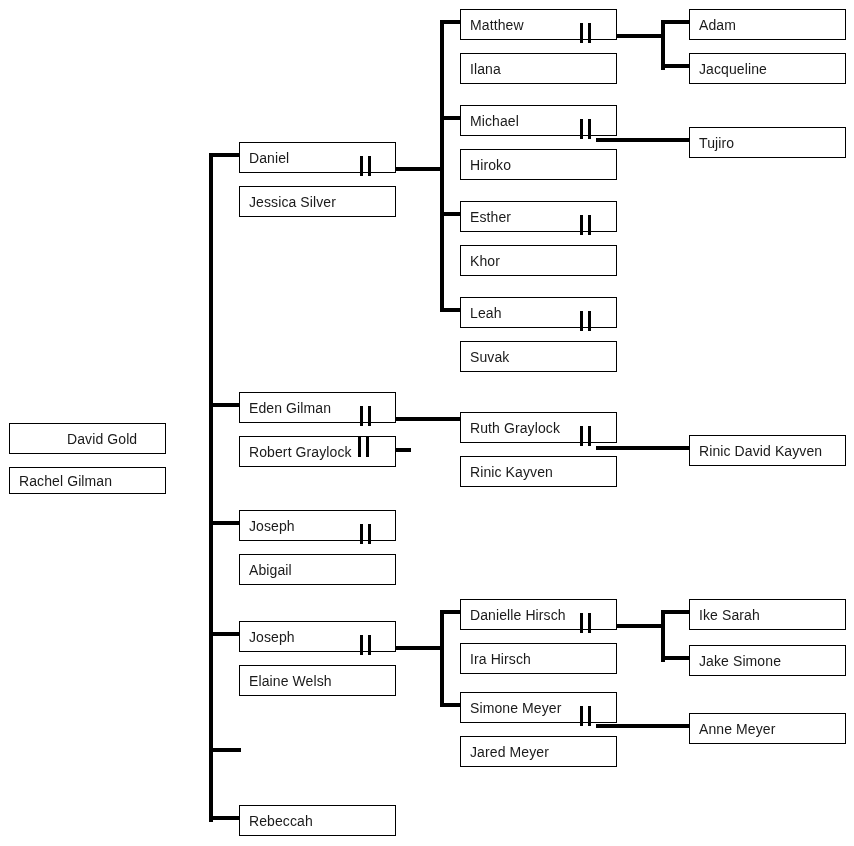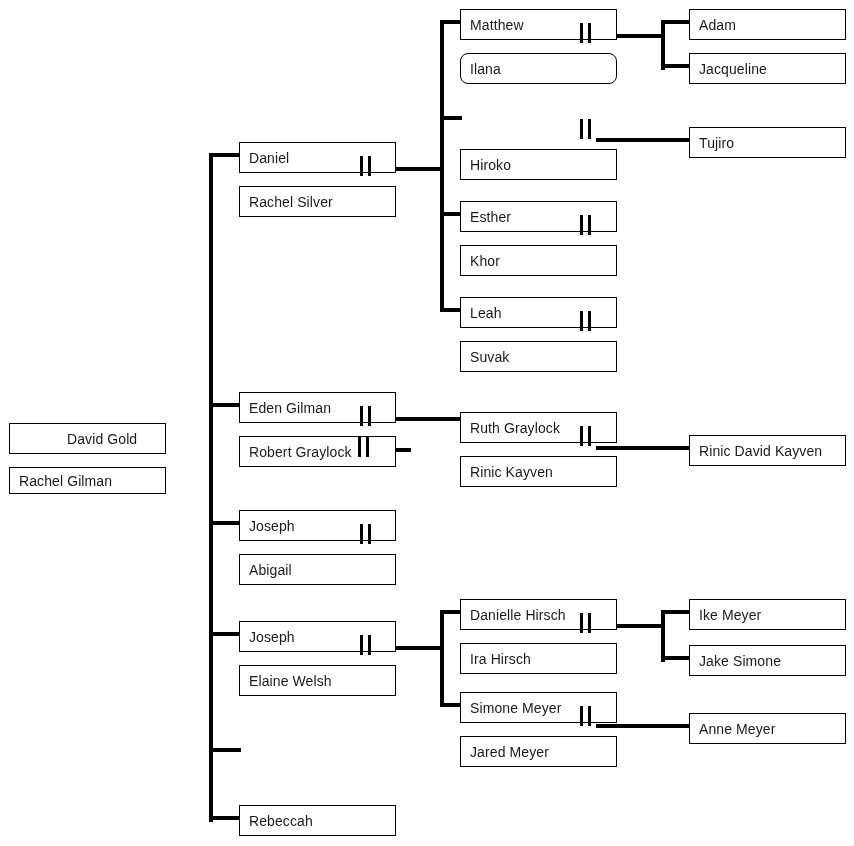--- a/index.html
+++ b/index.html
@@ -128,21 +128,21 @@
     <div class="person-box" style="left: 9px; top: 423px; width: 157px; height: 31px; padding-left: 48px;">
       <span class="person-name">David Gold</span>
     </div>
     <div class="person-box" style="left: 9px; top: 467px; width: 157px; height: 27px;">
       <span class="person-name">Rachel Gilman</span>
     </div>
     <div class="person-box" style="left: 239px; top: 142px; width: 157px; height: 31px;">
       <span class="person-name">Daniel</span>
     </div>
     <div class="person-box" style="left: 239px; top: 186px; width: 157px; height: 31px;">
-      <span class="person-name">Rachel Silver</span>
+      <span class="person-name">Jessica Silver</span>
     </div>
     <div class="person-box" style="left: 239px; top: 392px; width: 157px; height: 31px;">
       <span class="person-name">Eden Gilman</span>
     </div>
     <div class="person-box" style="left: 239px; top: 436px; width: 157px; height: 31px;">
       <span class="person-name">Robert Graylock</span>
     </div>
     <div class="person-box" style="left: 239px; top: 510px; width: 157px; height: 31px;">
       <span class="person-name">Joseph</span>
     </div>
@@ -154,22 +154,25 @@
     </div>
     <div class="person-box" style="left: 239px; top: 665px; width: 157px; height: 31px;">
       <span class="person-name">Elaine Welsh</span>
     </div>
     <div class="person-box" style="left: 239px; top: 805px; width: 157px; height: 31px;">
       <span class="person-name">Rebeccah</span>
     </div>
     <div class="person-box" style="left: 460px; top: 9px; width: 157px; height: 31px;">
       <span class="person-name">Matthew</span>
     </div>
-    <div class="person-box" style="left: 460px; top: 53px; width: 157px; height: 31px; border-radius: 8px;">
+    <div class="person-box" style="left: 460px; top: 53px; width: 157px; height: 31px;">
       <span class="person-name">Ilana</span>
+    </div>
+    <div class="person-box" style="left: 460px; top: 105px; width: 157px; height: 31px;">
+      <span class="person-name">Michael</span>
     </div>
     <div class="person-box" style="left: 460px; top: 149px; width: 157px; height: 31px;">
       <span class="person-name">Hiroko</span>
     </div>
     <div class="person-box" style="left: 460px; top: 201px; width: 157px; height: 31px;">
       <span class="person-name">Esther</span>
     </div>
     <div class="person-box" style="left: 460px; top: 245px; width: 157px; height: 31px;">
       <span class="person-name">Khor</span>
     </div>
@@ -203,21 +206,21 @@
     <div class="person-box" style="left: 689px; top: 53px; width: 157px; height: 31px;">
       <span class="person-name">Jacqueline</span>
     </div>
     <div class="person-box" style="left: 689px; top: 127px; width: 157px; height: 31px;">
       <span class="person-name">Tujiro</span>
     </div>
     <div class="person-box" style="left: 689px; top: 435px; width: 157px; height: 31px; text-align: center;">
       <span class="person-name">Rinic David Kayven</span>
     </div>
     <div class="person-box" style="left: 689px; top: 599px; width: 157px; height: 31px;">
-      <span class="person-name">Ike Meyer</span>
+      <span class="person-name">Ike Sarah</span>
     </div>
     <div class="person-box" style="left: 689px; top: 645px; width: 157px; height: 31px;">
       <span class="person-name">Jake Simone</span>
     </div>
     <div class="person-box" style="left: 689px; top: 713px; width: 157px; height: 31px;">
       <span class="person-name">Anne Meyer</span>
     </div>
   </div>
 
 </body></html>

